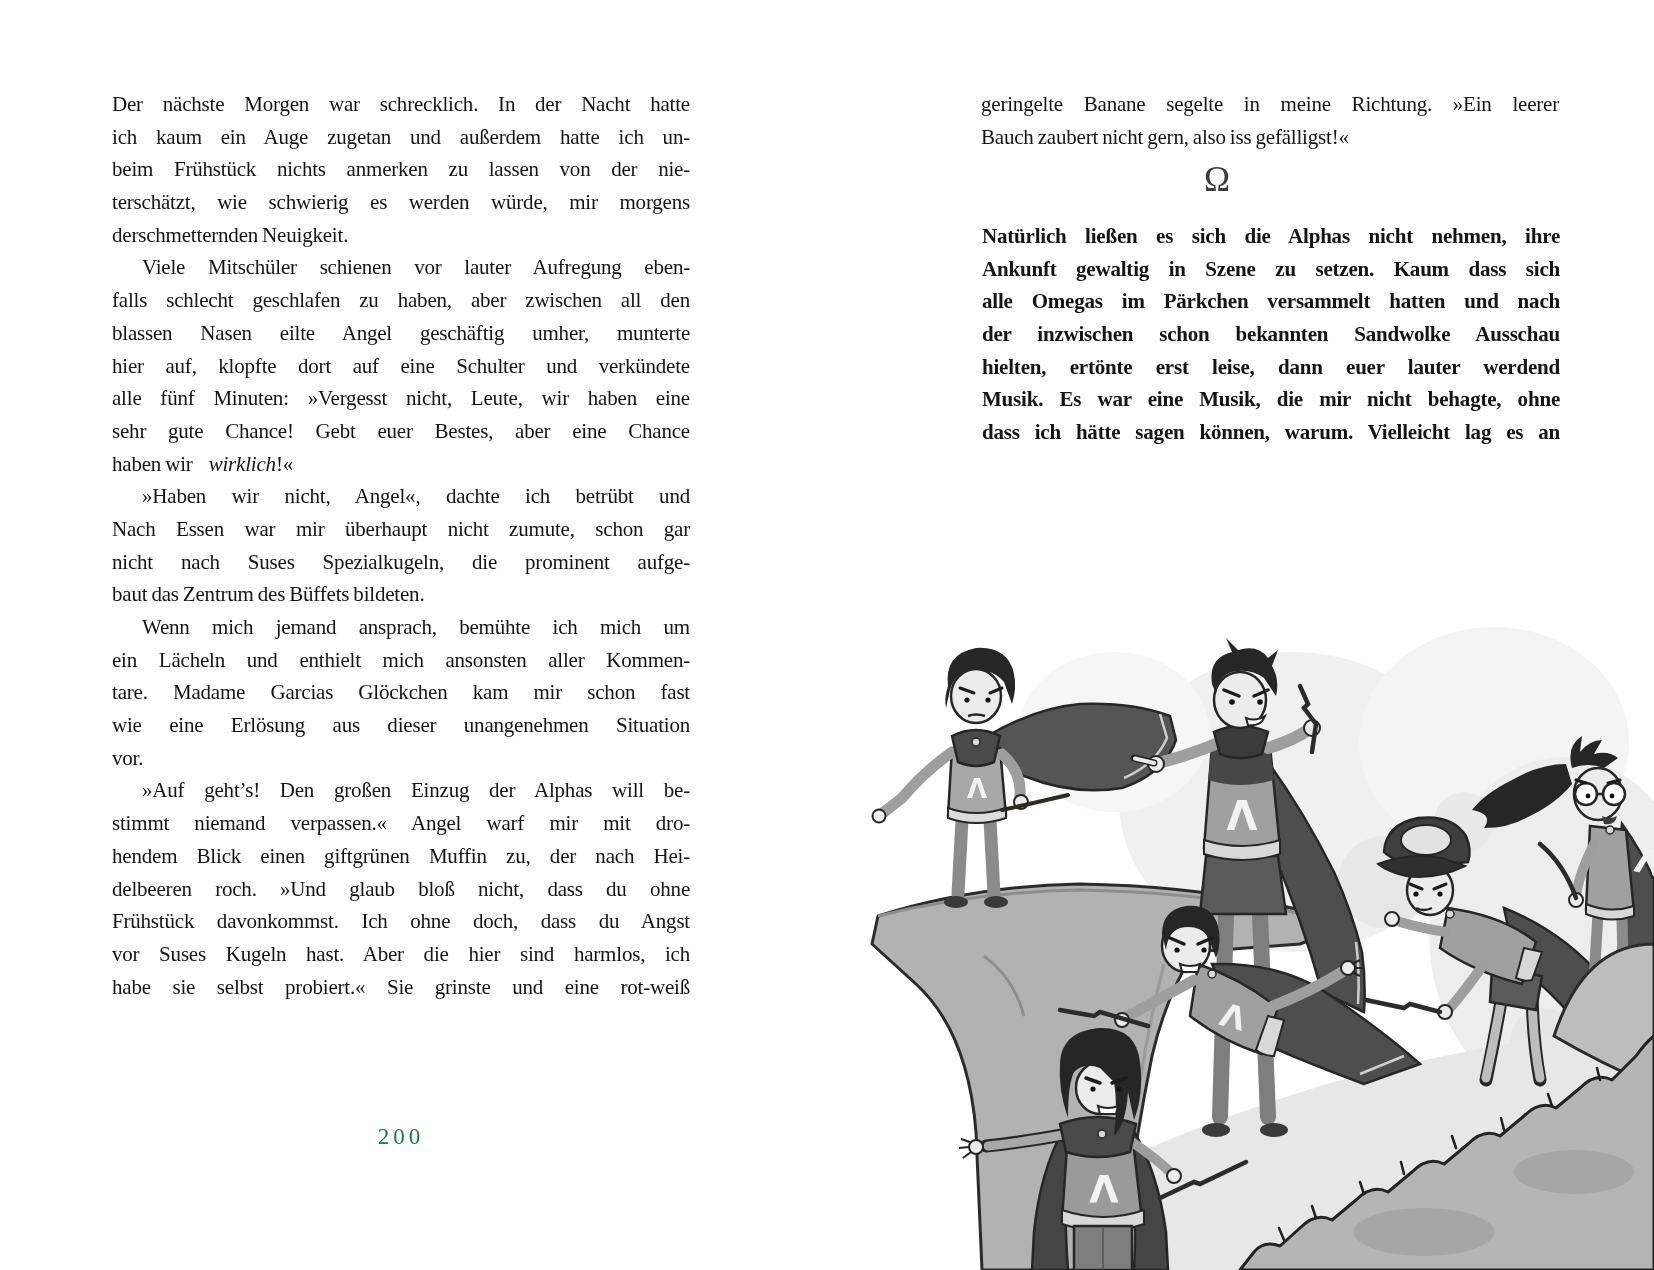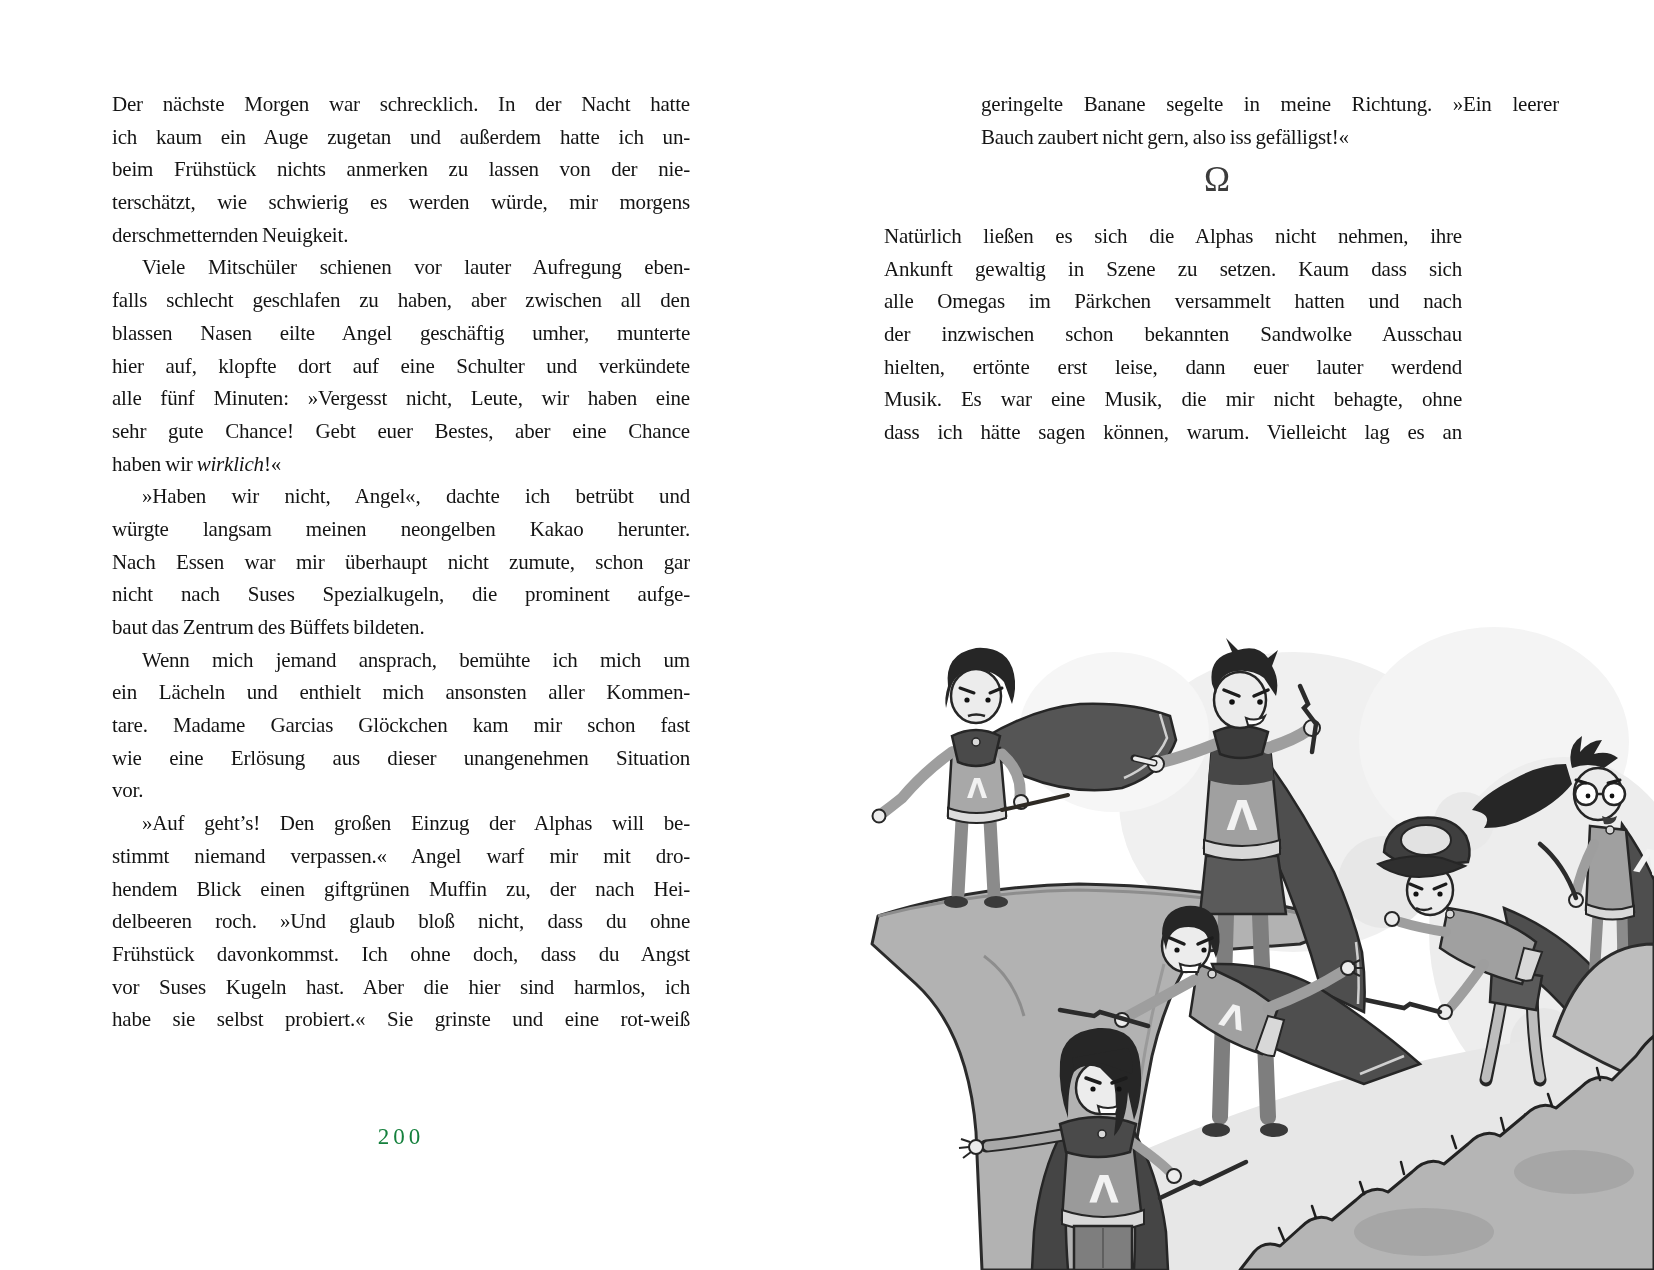--- a/index.html
+++ b/index.html
@@ -7,24 +7,24 @@
     position:relative;width:1654px;height:1270px;background:#ffffff;overflow:hidden;
     font-family:"Liberation Serif", serif;color:#141414;
   }
   .text-col{position:absolute;width:578px;font-size:21px;letter-spacing:-0.2px;word-spacing:-1px;}
   .line{
     height:32.7px;line-height:32.7px;overflow:hidden;
     text-align:justify;text-align-last:justify;
   }
   .line.unjust{text-align-last:left;}
   .line.indent{padding-left:30px;}
-  em{font-style:italic;}
+  em{font-style:italic;margin-left:12px;}
   #left-col{left:112px;top:88px;}
   #right-col-top{left:981px;top:88px;}
-  #right-col-bottom{left:884px;top:220px;}
+  #right-col-bottom{left:982px;top:220px;font-weight:bold;}
   .folio{
     position:absolute;left:112px;width:578px;top:1124px;text-align:center;
     font-size:23px;letter-spacing:4px;color:#15803d;
   }
   .ornament{
     position:absolute;left:928px;width:578px;top:160px;text-align:center;
     font-size:35px;color:#3c3c3c;
   }
   .illustration{position:absolute;left:864px;top:612px;}
 </style>
@@ -41,21 +41,20 @@
         <div class="line">terschätzt, wie schwierig es werden würde, mir morgens</div>
         <div class="line unjust">derschmetternden Neuigkeit.</div>
         <div class="line indent">Viele Mitschüler schienen vor lauter Aufregung eben-</div>
         <div class="line">falls schlecht geschlafen zu haben, aber zwischen all den</div>
         <div class="line">blassen Nasen eilte Angel geschäftig umher, munterte</div>
         <div class="line">hier auf, klopfte dort auf eine Schulter und verkündete</div>
         <div class="line">alle fünf Minuten: »Vergesst nicht, Leute, wir haben eine</div>
         <div class="line">sehr gute Chance! Gebt euer Bestes, aber eine Chance</div>
         <div class="line unjust">haben wir <em>wirklich</em>!«</div>
         <div class="line indent">»Haben wir nicht, Angel«, dachte ich betrübt und</div>
-        <div class="line">würgte langsam meinen neongelben Kakao herunter.</div>
         <div class="line">Nach Essen war mir überhaupt nicht zumute, schon gar</div>
         <div class="line">nicht nach Suses Spezialkugeln, die prominent aufge-</div>
         <div class="line unjust">baut das Zentrum des Büffets bildeten.</div>
         <div class="line indent">Wenn mich jemand ansprach, bemühte ich mich um</div>
         <div class="line">ein Lächeln und enthielt mich ansonsten aller Kommen-</div>
         <div class="line">tare. Madame Garcias Glöckchen kam mir schon fast</div>
         <div class="line">wie eine Erlösung aus dieser unangenehmen Situation</div>
         <div class="line unjust">vor.</div>
         <div class="line indent">»Auf geht’s! Den großen Einzug der Alphas will be-</div>
         <div class="line">stimmt niemand verpassen.« Angel warf mir mit dro-</div>

